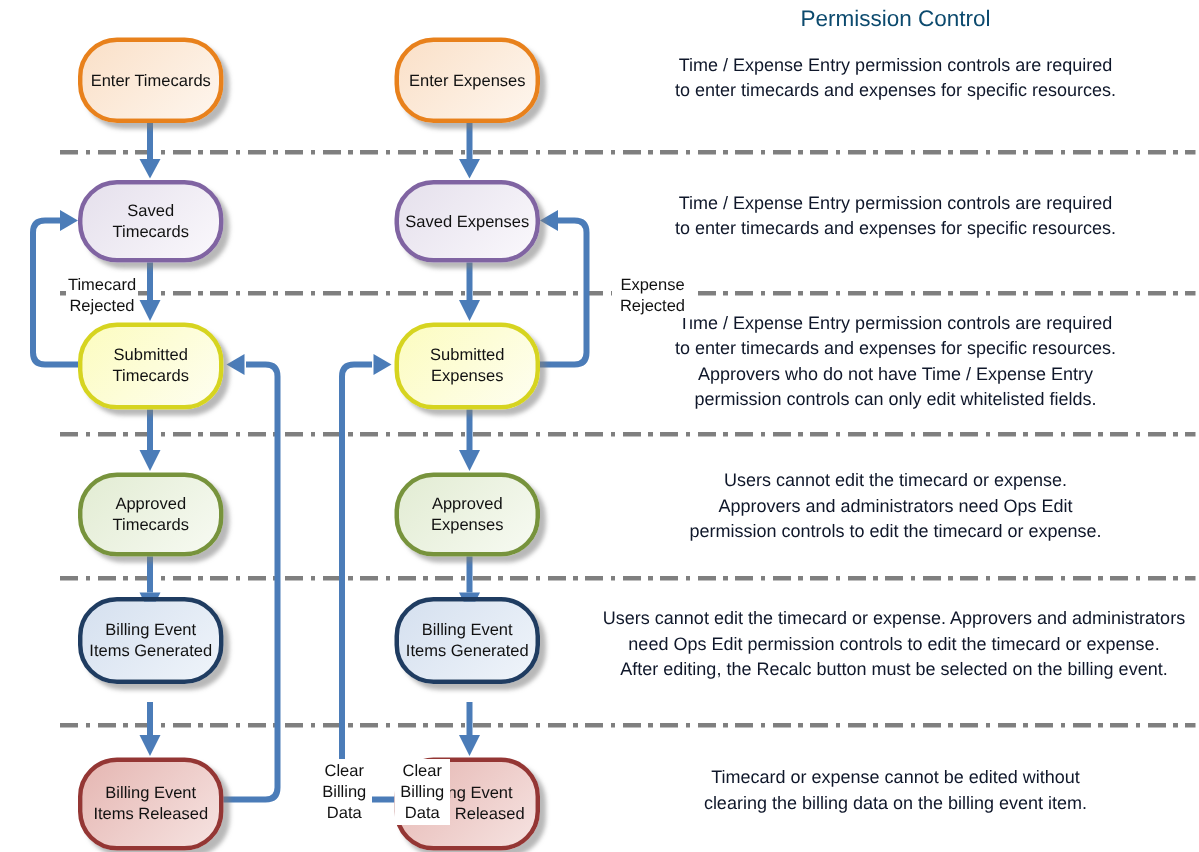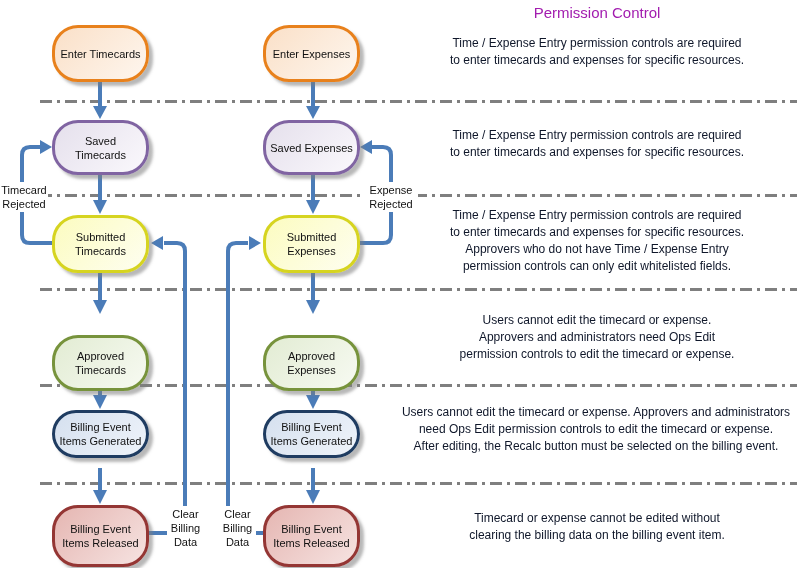--- a/index.html
+++ b/index.html
@@ -28,32 +28,32 @@
   .purple{border-color:#8064A2;background:linear-gradient(135deg,#E5E0EC,#FAF8FC);}
   .yellow{border-color:#D6D420;background:linear-gradient(135deg,#FCFCC0,#FEFEF0);}
   .green {border-color:#77933C;background:linear-gradient(135deg,#E2ECD3,#F7FAF2);}
   .navy  {border-color:#1F3C61;background:linear-gradient(135deg,#D5E0EF,#EFF4FA);}
   .red   {border-color:#943634;background:linear-gradient(135deg,#E5B6B2,#F6E3E1);}
   .c1{left:52px;width:97px;}
   .c2{left:263px;width:97px;}
   .r1{top:25px;height:57px;}
   .r2{top:120px;height:55px;}
   .r3{top:215px;height:58px;}
-  .r4{top:315px;height:56px;margin-top:20px;}
-  .r5{top:410px;height:48px;}
+  .r4{top:315px;height:56px;}
+  .r5{top:398px;height:58px;}
   .r6{top:505px;height:62px;}
   
   .flow-label{
     position:absolute;z-index:4;background:#fff;text-align:center;
-    font-size:11px;line-height:14px;color:#111;padding:1px 0;
+    font-size:11px;line-height:14px;color:#111;padding:1px 0;margin-left:44px;
   }
   
   .title{
     position:absolute;left:402px;top:4px;width:390px;z-index:2;
-    text-align:center;font-size:15px;color:#a21caf;
+    text-align:center;font-size:15px;color:#0c4a6e;
   }
   .anno{
     position:absolute;left:400px;width:394px;z-index:2;
     text-align:center;font-size:12px;line-height:17px;color:#0f172a;
   }
 </style>
 </head>
 <body>
 
 <div id="stage">

